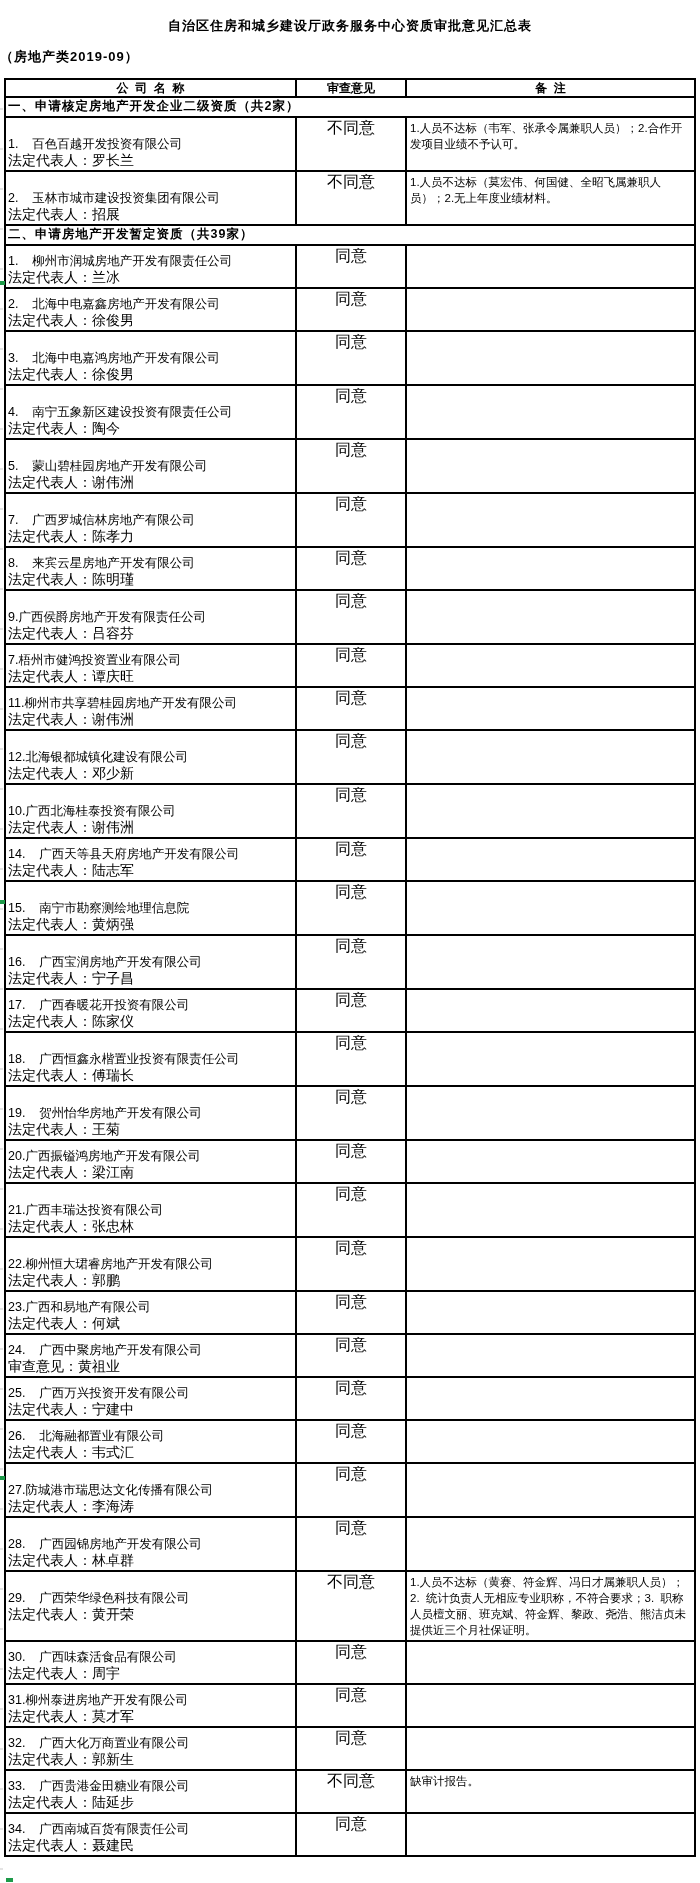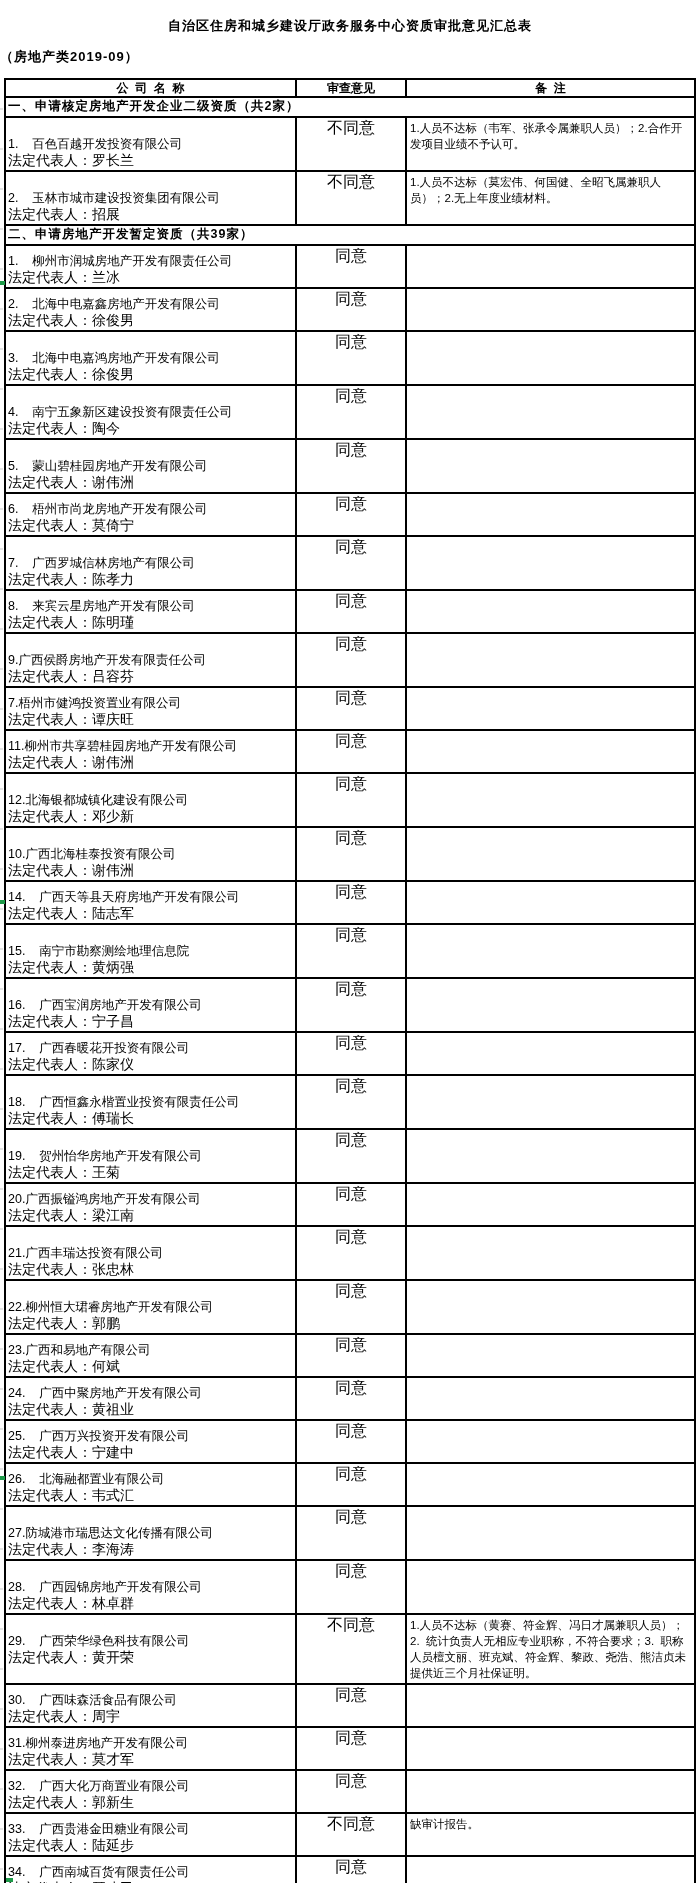--- a/index.html
+++ b/index.html
@@ -157,30 +157,20 @@
         <tr class="data-row tall">
           <td class="cell-company">
             <div class="company-box">
               <div class="company-line">5.    蒙山碧桂园房地产开发有限公司</div>
               <div class="rep-line">法定代表人：谢伟洲</div>
             </div>
           </td>
           <td class="cell-opinion">同意</td>
           <td class="cell-remark"></td>
         </tr>
-        <tr class="data-row">
-          <td class="cell-company">
-            <div class="company-box">
-              <div class="company-line">6.    梧州市尚龙房地产开发有限公司</div>
-              <div class="rep-line">法定代表人：莫倚宁</div>
-            </div>
-          </td>
-          <td class="cell-opinion">同意</td>
-          <td class="cell-remark"></td>
-        </tr>
         <tr class="data-row tall">
           <td class="cell-company">
             <div class="company-box">
               <div class="company-line">7.    广西罗城信林房地产有限公司</div>
               <div class="rep-line">法定代表人：陈孝力</div>
             </div>
           </td>
           <td class="cell-opinion">同意</td>
           <td class="cell-remark"></td>
         </tr>
@@ -341,21 +331,21 @@
               <div class="rep-line">法定代表人：何斌</div>
             </div>
           </td>
           <td class="cell-opinion">同意</td>
           <td class="cell-remark"></td>
         </tr>
         <tr class="data-row">
           <td class="cell-company">
             <div class="company-box">
               <div class="company-line">24.    广西中聚房地产开发有限公司</div>
-              <div class="rep-line">法定代表人：黄祖业</div>
+              <div class="rep-line">审查意见：黄祖业</div>
             </div>
           </td>
           <td class="cell-opinion">同意</td>
           <td class="cell-remark"></td>
         </tr>
         <tr class="data-row">
           <td class="cell-company">
             <div class="company-box">
               <div class="company-line">25.    广西万兴投资开发有限公司</div>
               <div class="rep-line">法定代表人：宁建中</div>

